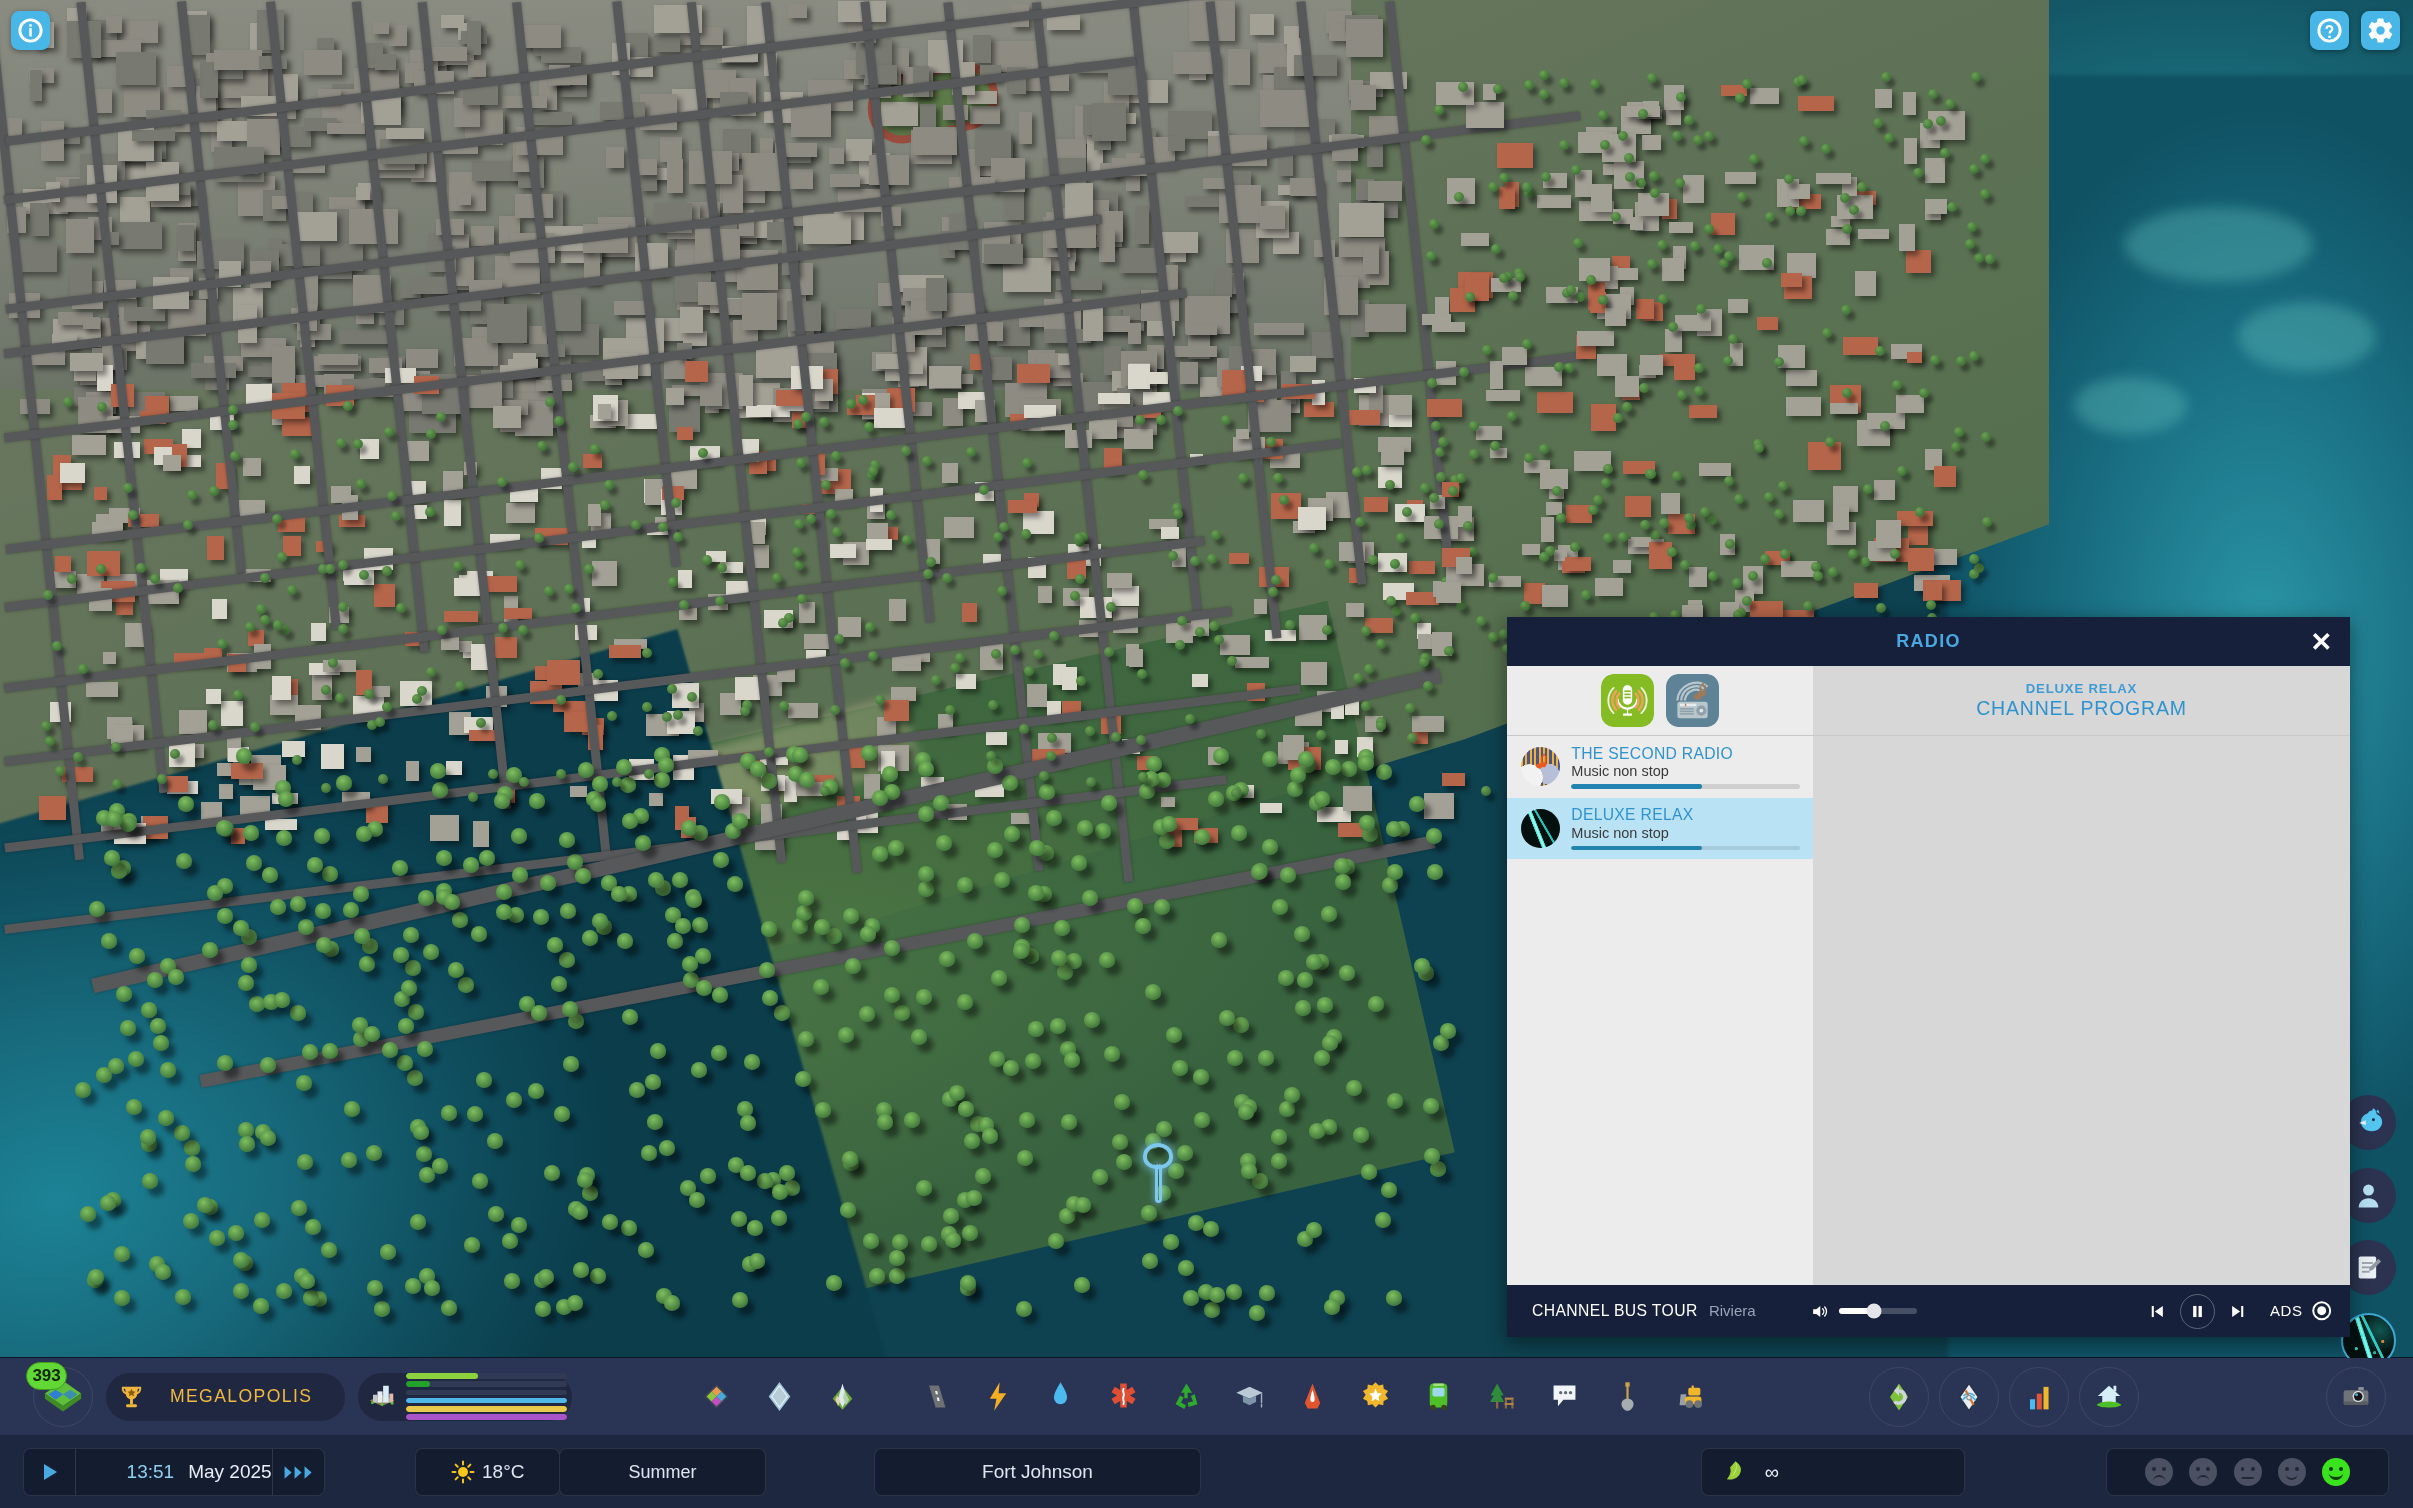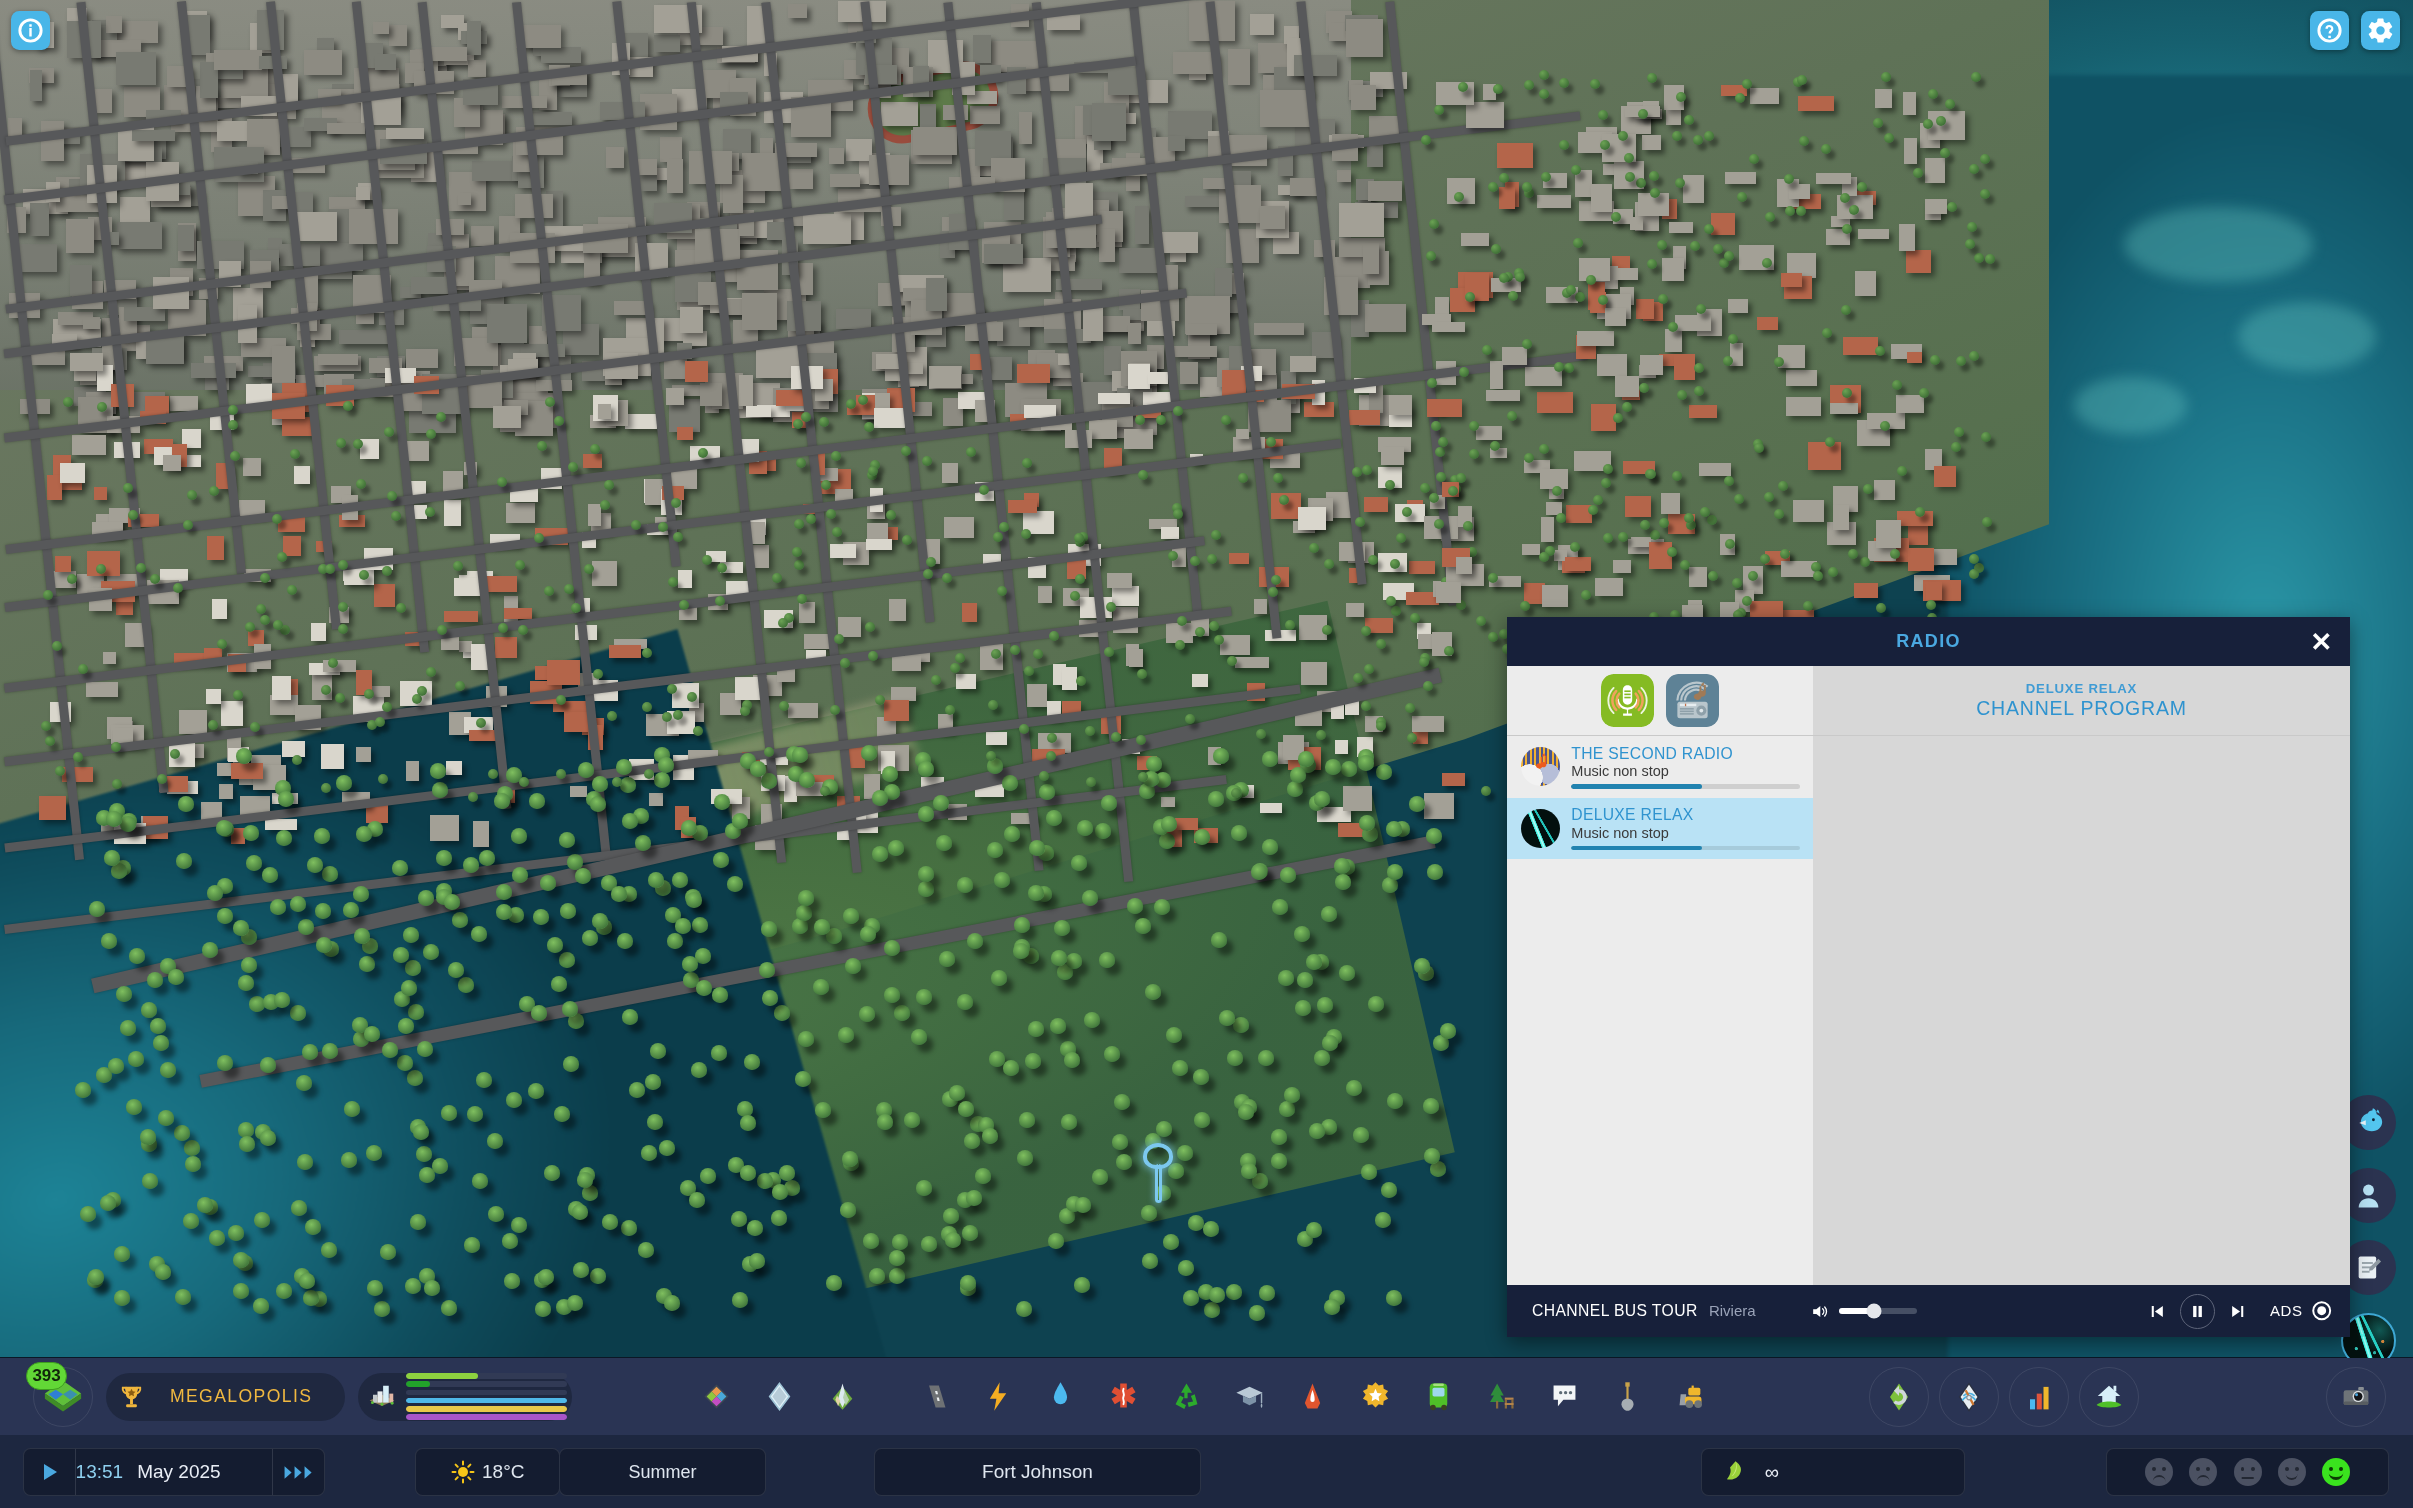--- a/index.html
+++ b/index.html
@@ -223,21 +223,21 @@
   #camera-btn svg { width:36px; height:36px; }
 
   
   .hud2-pill { position:absolute; top:50%; transform:translateY(-50%); height:48px; border-radius:7.5px;
                background:#141c30; border:0.6px solid rgba(255,255,255,.10);
                display:flex; align-items:center; cursor:pointer; }
   #time-pill { left:22.6px; width:302px; }
   #play-btn { width:52px; height:100%; display:flex; align-items:center; justify-content:center;
               border-right:0.6px solid rgba(255,255,255,.12); cursor:pointer; }
   #play-btn svg { width:24px; height:24px; fill:#4aa8e0; }
-  #time-text { flex:1; display:flex; align-items:center; justify-content:flex-start; gap:14px; }
+  #time-text { flex:1; display:flex; align-items:center; justify-content:flex-end; gap:14px; }
   #clock { color:#8fd0ef; font-size:19px; }
   #date { color:#e9edf5; font-size:19px; }
   #ff-btn { width:52px; height:100%; display:flex; align-items:center; justify-content:center;
             border-left:0.6px solid rgba(255,255,255,.12); cursor:pointer; gap:0.6px; }
   #ff-btn svg { width:9.4px; height:19px; fill:#4aa8e0; }
 
   #weather-pill { left:415px; width:145px; justify-content:center; gap:7.5px; }
   #weather-pill svg { width:24px; height:24px; }
   #temp { color:#dfe6ef; font-size:19px; }
   #season-pill { left:559px; width:207px; justify-content:center; }

